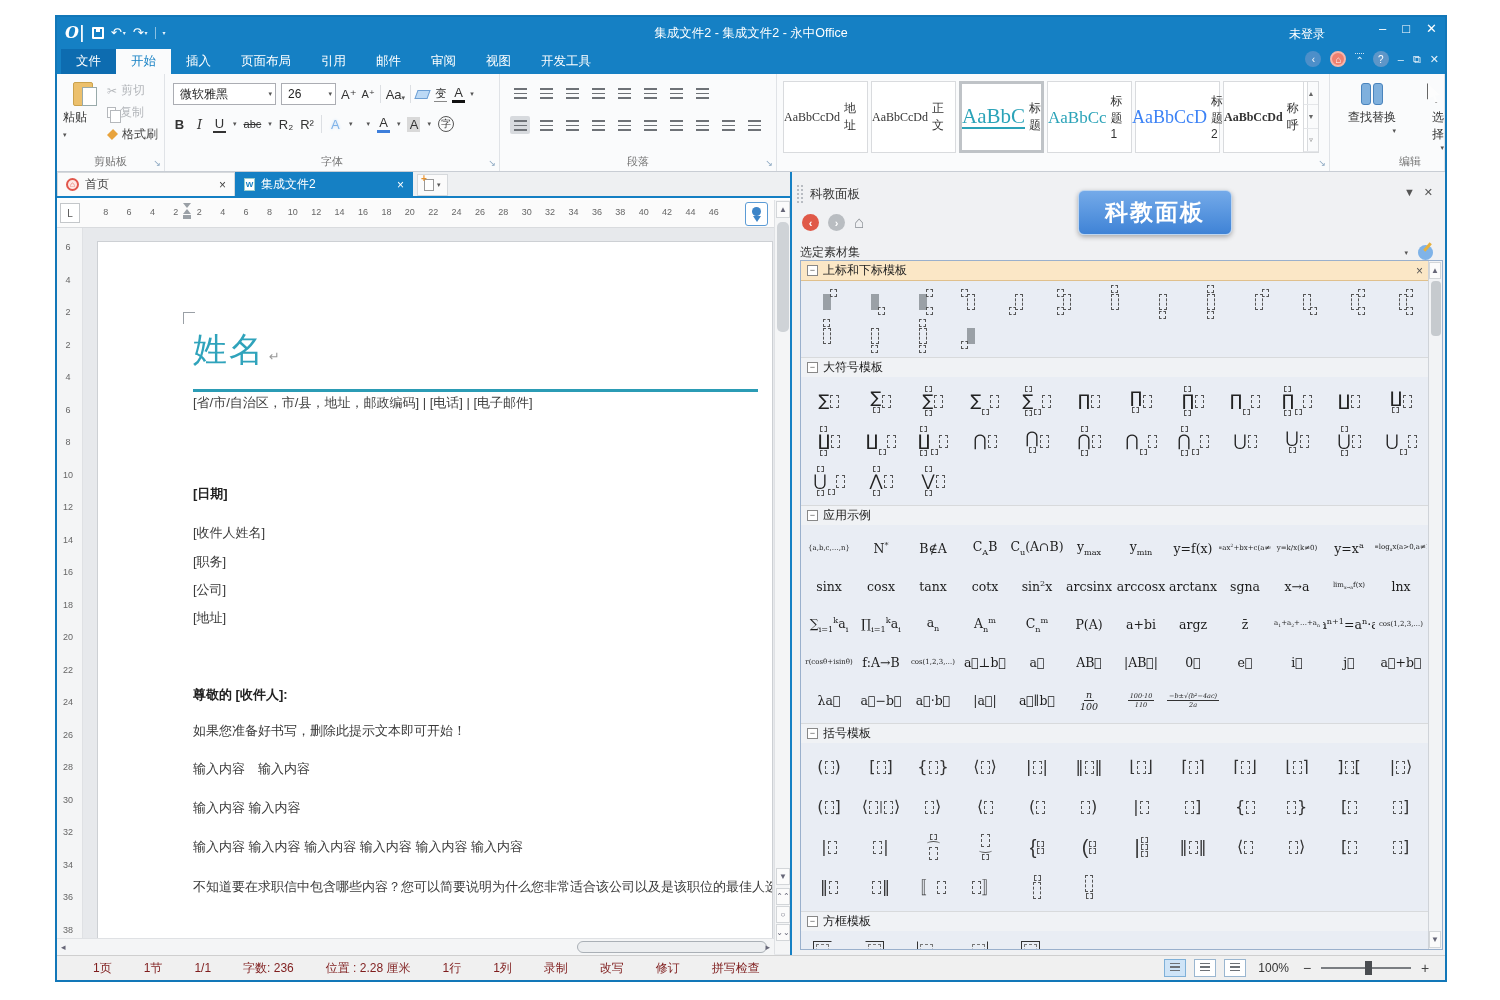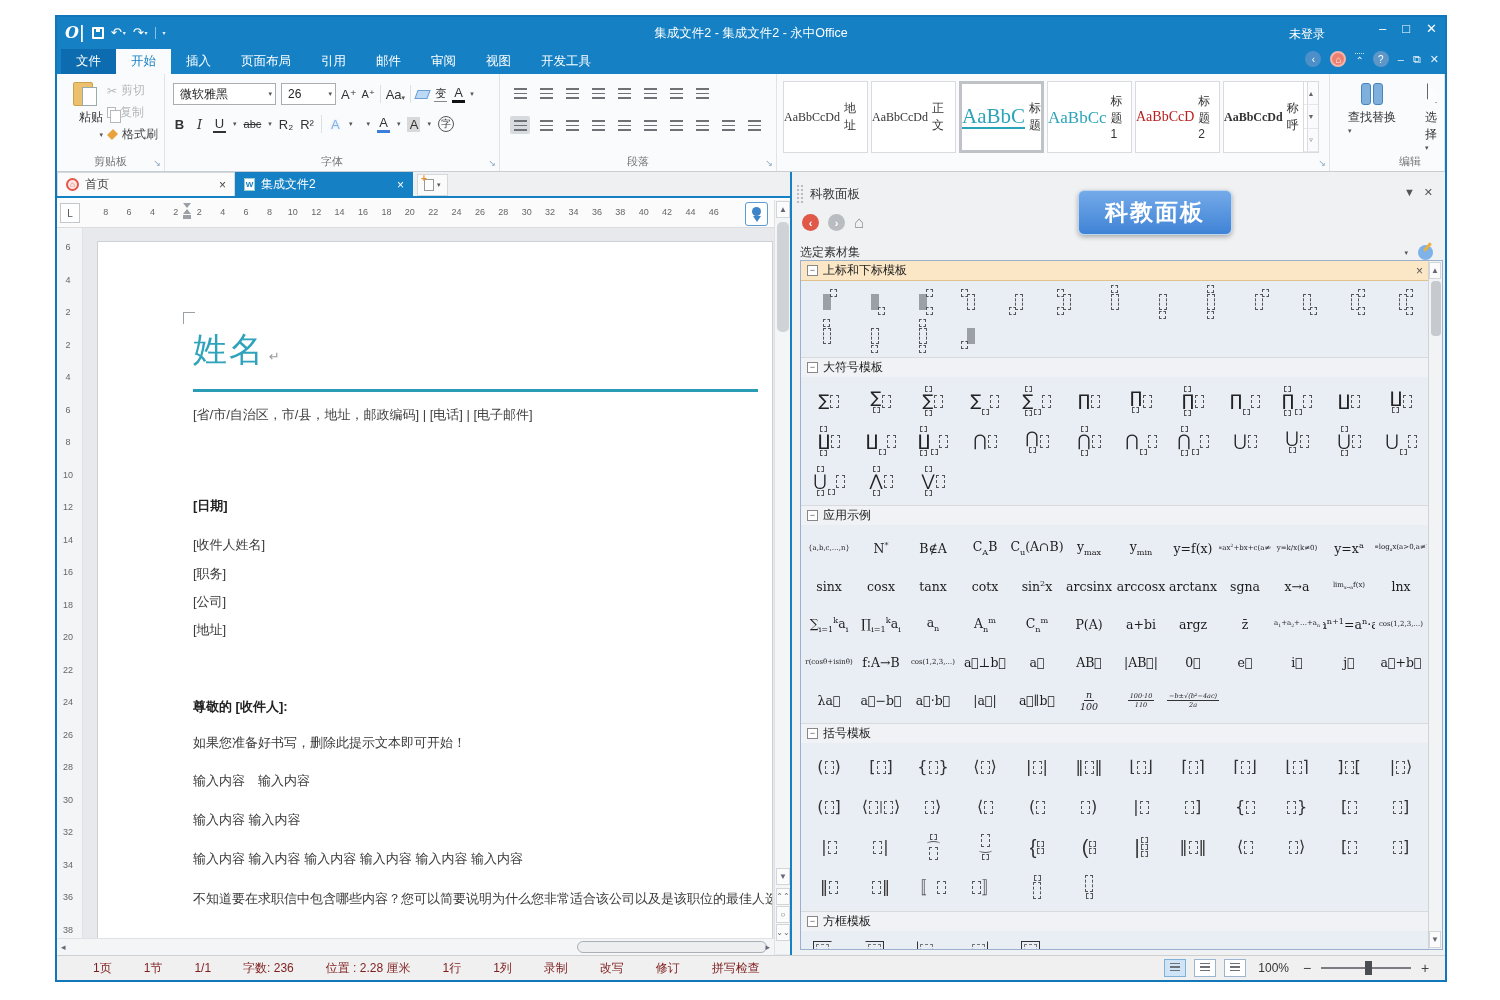--- a/index.html
+++ b/index.html
@@ -28,21 +28,21 @@
   .cir.home{background:#ef8070;border:2px solid #f5b5ab}
   .cir.help{background:#5e96c8}
   .chev{font-size:10px;border-top:1px dotted #cfe3f2;padding-top:1px}
   .smwin{font-size:11px}
   
   .ribbon{position:absolute;left:0;top:57px;width:100%;height:98px;background:#fafbfc;border-bottom:1px solid #c8cdd4;display:flex}
   .rgroup{position:relative;height:100%;border-right:1px solid #e0e3e7}
   .glabel{position:absolute;bottom:2px;left:0;right:0;text-align:center;font-size:11px;color:#777}
   .launcher{position:absolute;right:3px;bottom:3px;font-size:9px;color:#8aa6c0}
   .g-clip{width:108px}
-  .paste-btn{position:absolute;left:6px;top:8px;width:40px;text-align:right;font-size:12px;color:#333}
+  .paste-btn{position:absolute;left:6px;top:8px;width:40px;text-align:left;font-size:12px;color:#333}
   .clipic{width:20px;height:24px;margin:0 auto 3px;background:#ecc06c;border:1px solid #caa24e;border-radius:2px;position:relative}
   .clipic::after{content:"";position:absolute;right:-5px;top:4px;width:13px;height:17px;background:#fff;border:1px solid #9aa}
   .clipcol{position:absolute;left:50px;top:8px;display:flex;flex-direction:column;gap:5px}
   .sbtn{display:flex;align-items:center;gap:4px;font-size:12px;color:#444;white-space:nowrap}
   .sbtn.dis{color:#b5b8bc}
   .ic-cut{font-size:12px;color:#b5b8bc}
   .ic-copy{width:9px;height:11px;border:1px solid #b5b8bc;position:relative;background:#fff}
   .ic-copy::after{content:"";position:absolute;left:2px;top:2px;width:9px;height:11px;border:1px solid #b5b8bc;background:#fff}
   .ic-brush{width:11px;height:11px;background:#e8a33d;clip-path:polygon(0 55%,55% 0,100% 45%,45% 100%);border-radius:1px}
   .g-font{width:335px}
@@ -72,27 +72,27 @@
   .pic{width:20px;height:18px;display:flex;align-items:center;justify-content:center;border-radius:2px}
   .pic.psel{background:#d7dade}
   .pic .bars{width:13px;height:11px;background:repeating-linear-gradient(#6e7277 0 1.5px,transparent 1.5px 4.6px)}
   .g-styles{width:553px}
   .sgal{position:absolute;left:6px;top:7px;display:flex;gap:3px}
   .scard{width:85px;height:72px;background:#fff;border:1px solid #d9dbde;display:flex;flex-direction:row;align-items:center;justify-content:center;gap:4px}
   .scard.sel{border:3px solid #bfc3c7}
   .sprev{font-family:"Liberation Serif","DejaVu Serif",serif;color:#333;font-size:12px;line-height:1}
   .k-title{font-size:21px;color:#2ba3b8;border-bottom:2px solid #2ba3b8}
   .k-h1{font-size:17px;color:#2ba3b8}
-  .k-h2{font-size:14px;color:#b91c1c}
+  .k-h2{font-size:18px;color:#3b82f6}
   .k-bold{font-weight:bold}
   .slab{font-size:12px;color:#333}
   .scroll-col{position:absolute;right:10px;top:7px;width:16px;height:72px;border:1px solid #d9dbde;display:flex;flex-direction:column}
   .scroll-col div{flex:1;display:flex;align-items:center;justify-content:center;font-size:7px;color:#666;border-bottom:1px solid #e4e6e9}
   .g-edit{flex:1}
-  .ebtn{position:absolute;top:9px;text-align:left;font-size:12px;color:#333}
+  .ebtn{position:absolute;top:9px;text-align:right;font-size:12px;color:#333}
   .ebtn .caret{display:block;margin-top:1px}
   .binoc{width:26px;height:22px;margin:0 auto 4px;display:flex;gap:2px;justify-content:center}
   .binoc i{width:10px;height:22px;background:#7fb0dd;border:1px solid #4a84bd;border-radius:3px}
   .selarrow{width:15px;height:20px;margin:0 auto 6px;background:#fdfdfd;border:1px solid #666;clip-path:polygon(0 0,85% 60%,52% 62%,70% 95%,58% 100%,42% 66%,0 82%)}
   
   .doctabs{position:absolute;left:0;top:155px;width:733px;height:26px;background:#eef0f2;border-bottom:2px solid #1580c4;display:flex;align-items:flex-end}
   .dtab{height:24px;display:flex;align-items:center;gap:6px;padding:0 8px;background:#fbfbfb;border:1px solid #d6d9dc;border-bottom:none;font-size:12px;color:#444;min-width:178px}
   .dtab.on{background:#1580c4;color:#fff;border-color:#1580c4}
   .dtab-x{margin-left:auto;font-size:12px}
   .dtab-ic.home{width:13px;height:13px;border-radius:50%;border:2px solid #e2574c;color:#e2574c;font-size:8px;display:flex;align-items:center;justify-content:center;background:#fde8e4}
@@ -115,21 +115,21 @@
   
   .docarea{position:absolute;left:0;top:211px;width:733px;height:727px;background:#e7e9ec;overflow:hidden}
   .vruler{position:absolute;left:0;top:0;width:26px;height:100%;background:#f4f5f6;border-right:1px solid #dfe1e4}
   .vnum{position:absolute;left:0;width:22px;text-align:center;font-size:9px;color:#666}
   .page{position:absolute;left:40px;top:13px;width:676px;height:714px;background:#fff;border:1px solid #cdd0d4;overflow:hidden}
   .corner{position:absolute;left:85px;top:70px;width:12px;height:12px;border-left:1px solid #9aa0a6;border-top:1px solid #9aa0a6}
   .dcontent{position:absolute;left:95px;top:85px;width:480px}
   .dtitle{font-size:34px;color:#2fa3bb;letter-spacing:2px}
   .dmark{font-size:13px;color:#999;margin-left:4px}
   .dhr{width:565px;height:3px;background:#2b9cb5;margin-top:16px}
-  .dcontact{margin-top:14px;font-size:13px;color:#3f3f3f}
+  .dcontact{margin-top:2px;font-size:13px;color:#3f3f3f}
   .dline{font-size:13px;color:#3a3a3a;line-height:17px;white-space:nowrap;width:620px}
   .dline.b{font-weight:bold;color:#222}
   
   .vsb{position:absolute;left:717px;top:183px;width:16px;height:754px;background:#f4f5f6;border-left:1px solid #dfe1e4}
   .sbb{position:absolute;left:1px;width:14px;height:17px;background:#fbfbfb;border:1px solid #d3d6d9;color:#667;font-size:8px;display:flex;align-items:center;justify-content:center;line-height:1}
   .sbthumb{position:absolute;left:2px;top:22px;width:12px;height:110px;background:#cfd3d7;border-radius:5px}
   .hsb{position:absolute;left:0;top:710px;width:717px;height:17px;background:#f4f5f6;border-top:1px solid #dfe1e4}
   .hthumb{position:absolute;left:520px;top:2px;width:190px;height:12px;border:1px solid #aab0b6;border-radius:6px;background:#eceef0}
   .harr{position:absolute;top:3px;font-size:9px;color:#667}
   

